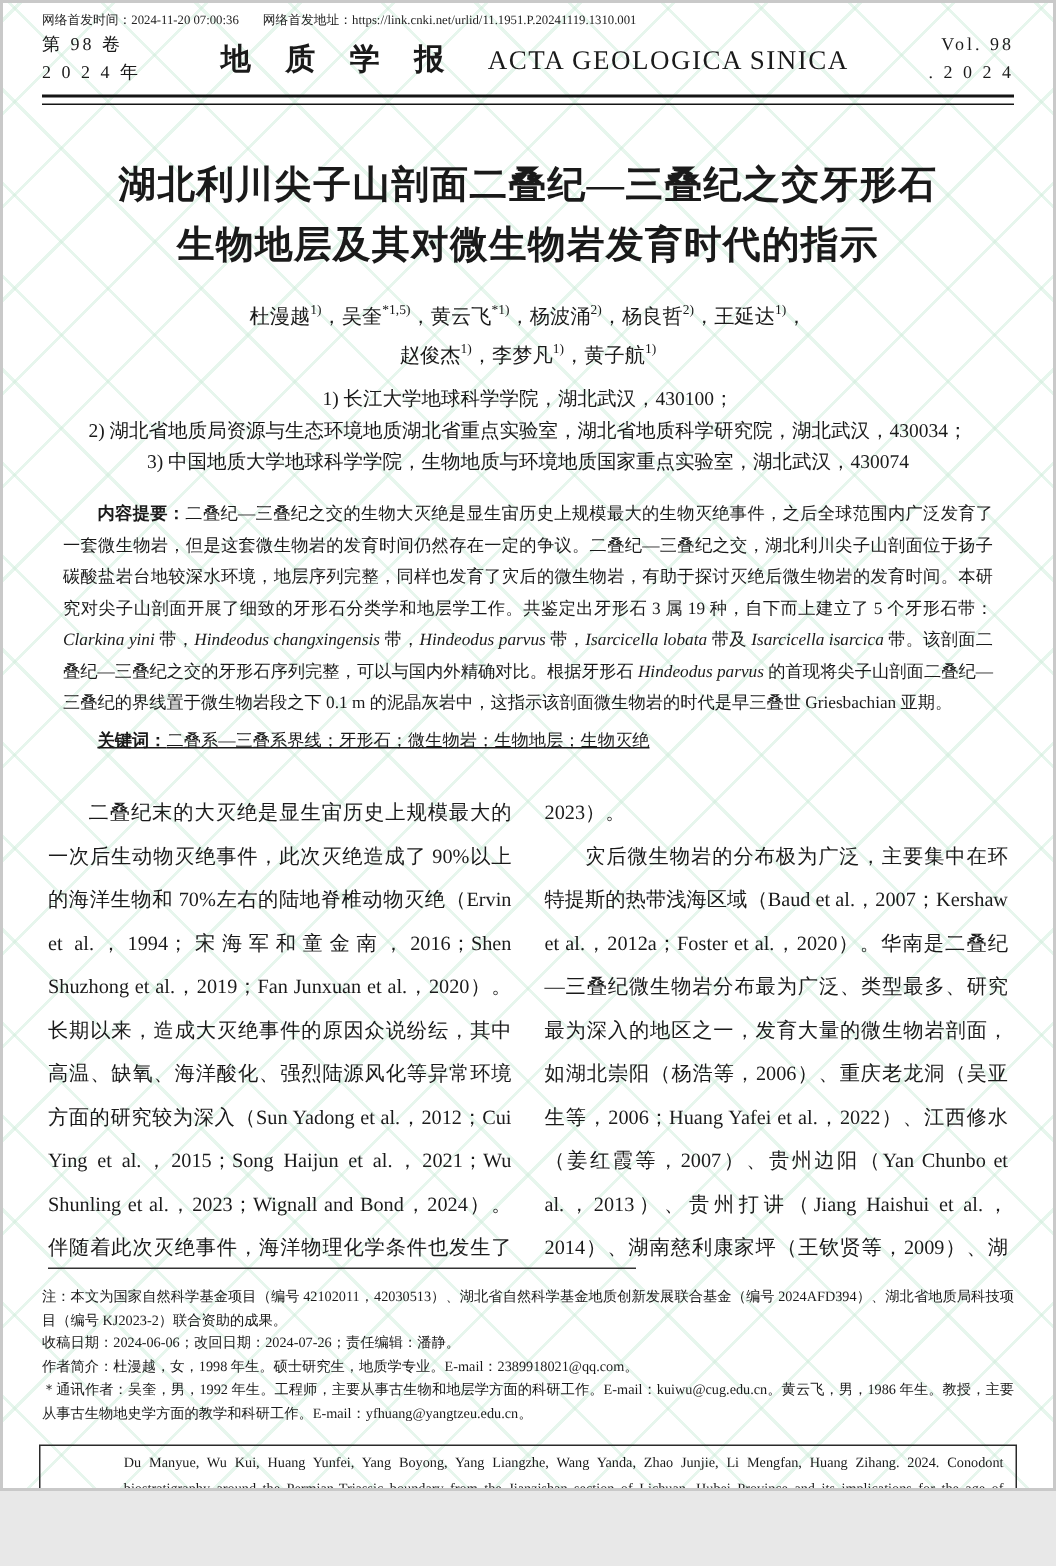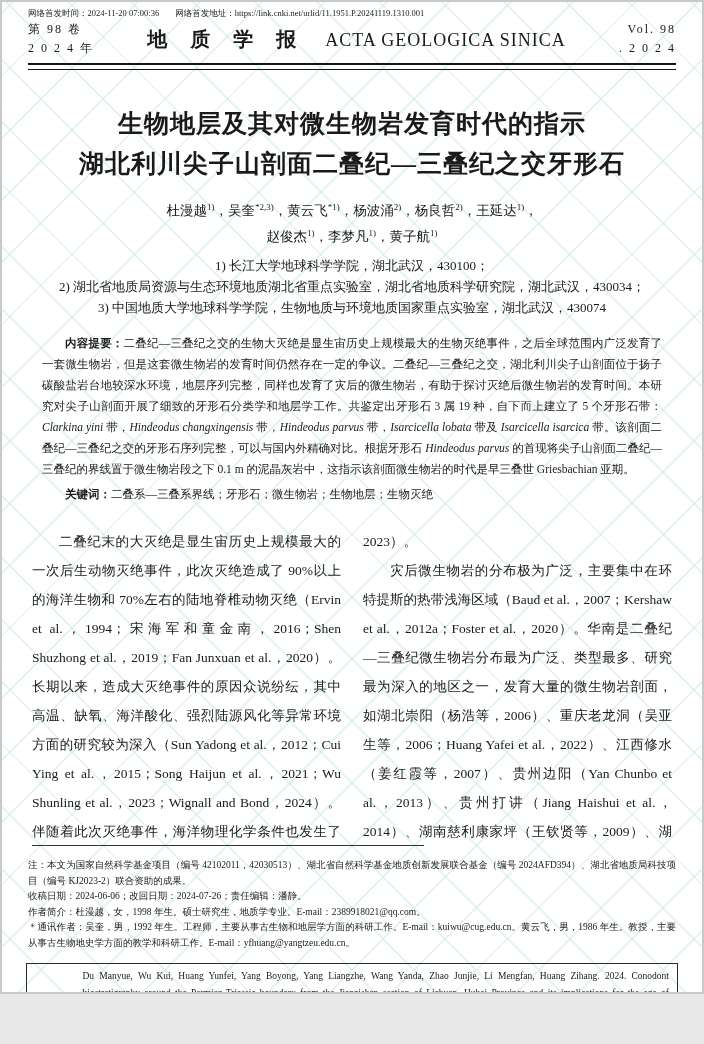--- a/index.html
+++ b/index.html
@@ -36,21 +36,21 @@
   
   .title{margin-top:34px;text-align:center;font-size:25px;font-weight:bold;line-height:40px;letter-spacing:1px;}
   
   .authors{margin-top:14px;text-align:center;font-size:13.5px;line-height:26px;}
   .authors sup{font-size:9px;}
   
   .affils{margin-top:5px;text-align:center;font-size:13px;line-height:21px;}
   
   .abstract{margin:15px 40px 0;font-size:11.5px;line-height:21px;text-align:justify;text-indent:2em;}
   .abstract .lbl,.keywords .lbl{font-weight:bold;}
-  .keywords{margin:4px 40px 0;font-size:11.5px;line-height:21px;text-indent:2em;}
+  .keywords{margin:4px 40px 0;font-size:11.5px;line-height:21px;text-indent:2em;text-decoration:underline;}
   
   .body-cols{display:flex;gap:22px;margin:22px 30px 0;height:312px;overflow:hidden;}
   .col{width:311px;font-size:13.5px;line-height:29px;text-align:justify;}
   .col p{margin:0;text-indent:2em;}
   .col p.noindent{text-indent:0;}
   
   .fnrule{margin:6px 0 3px 30px;width:392px;border-top:1px solid #333;}
   .footnotes{margin:12px 26px;font-size:9.5px;line-height:15.5px;text-align:justify;}
   .footnotes p{margin:0;}
   
@@ -83,26 +83,26 @@
         </div>
         <div class="mh-right">
           <div>Vol. 98</div>
           <div>. 2 0 2 4</div>
         </div>
       </div>
       <div class="double-rule"></div>
     </div>
 
     <div class="title">
+      <div>湖北利川尖子山剖面二叠纪—三叠纪之交牙形石</div>
       <div>生物地层及其对微生物岩发育时代的指示</div>
-      <div>湖北利川尖子山剖面二叠纪—三叠纪之交牙形石</div>
     </div>
 
     <div class="authors">
-      <div><span>杜漫越</span><sup>1)</sup><span>，</span><span>吴奎</span><sup>*2,3)</sup><span>，</span><span>黄云飞</span><sup>*1)</sup><span>，</span><span>杨波涌</span><sup>2)</sup><span>，</span><span>杨良哲</span><sup>2)</sup><span>，</span><span>王延达</span><sup>1)</sup><span>，</span></div>
+      <div><span>杜漫越</span><sup>1)</sup><span>，</span><span>吴奎</span><sup>*1,5)</sup><span>，</span><span>黄云飞</span><sup>*1)</sup><span>，</span><span>杨波涌</span><sup>2)</sup><span>，</span><span>杨良哲</span><sup>2)</sup><span>，</span><span>王延达</span><sup>1)</sup><span>，</span></div>
       <div><span>赵俊杰</span><sup>1)</sup><span>，</span><span>李梦凡</span><sup>1)</sup><span>，</span><span>黄子航</span><sup>1)</sup></div>
     </div>
 
     <div class="affils">
       <div>1) 长江大学地球科学学院，湖北武汉，430100；</div>
       <div>2) 湖北省地质局资源与生态环境地质湖北省重点实验室，湖北省地质科学研究院，湖北武汉，430034；</div>
       <div>3) 中国地质大学地球科学学院，生物地质与环境地质国家重点实验室，湖北武汉，430074</div>
     </div>
 
     <div class="abstract"><span class="lbl">内容提要：</span><span><span>二叠纪—三叠纪之交的生物大灭绝是显生宙历史上规模最大的生物灭绝事件，之后全球范围内广泛发育了一套微生物岩，但是这套微生物岩的发育时间仍然存在一定的争议。二叠纪—三叠纪之交，湖北利川尖子山剖面位于扬子碳酸盐岩台地较深水环境，地层序列完整，同样也发育了灾后的微生物岩，有助于探讨灭绝后微生物岩的发育时间。本研究对尖子山剖面开展了细致的牙形石分类学和地层学工作。共鉴定出牙形石 3 属 19 种，自下而上建立了 5 个牙形石带：</span><span style="font-style: italic;">Clarkina yini</span><span> 带，</span><span style="font-style: italic;">Hindeodus changxingensis</span><span> 带，</span><span style="font-style: italic;">Hindeodus parvus</span><span> 带，</span><span style="font-style: italic;">Isarcicella lobata</span><span> 带及 </span><span style="font-style: italic;">Isarcicella isarcica</span><span> 带。该剖面二叠纪—三叠纪之交的牙形石序列完整，可以与国内外精确对比。根据牙形石 </span><span style="font-style: italic;">Hindeodus parvus</span><span> 的首现将尖子山剖面二叠纪—三叠纪的界线置于微生物岩段之下 0.1 m 的泥晶灰岩中，这指示该剖面微生物岩的时代是早三叠世 Griesbachian 亚期。</span></span></div>

